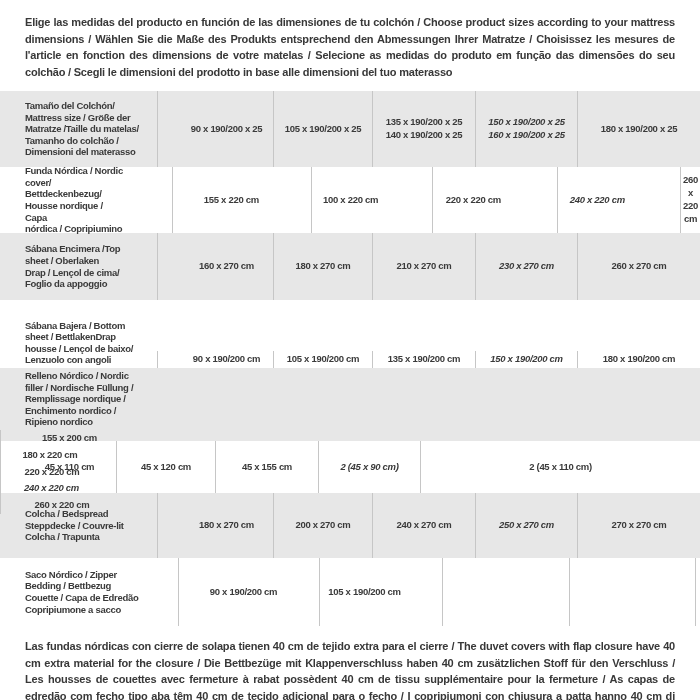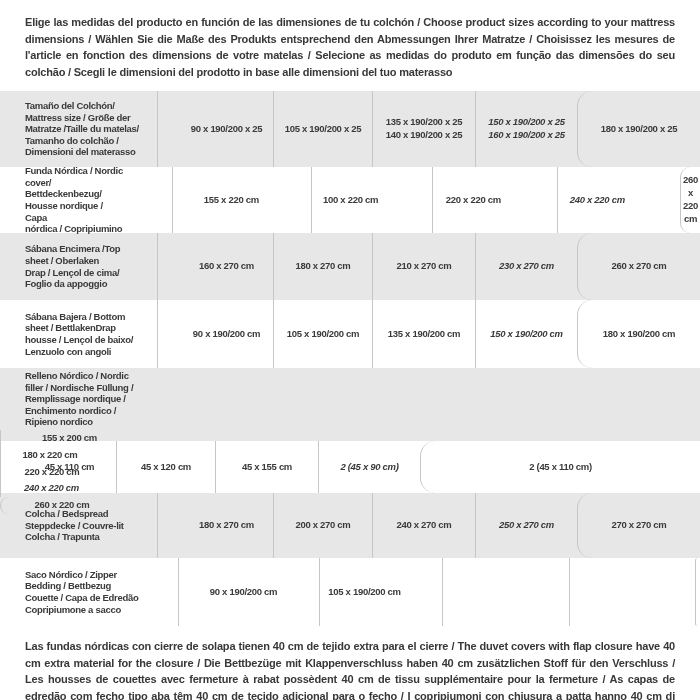--- a/index.html
+++ b/index.html
@@ -27,21 +27,21 @@
   .trow {
     display: flex;
     align-items: stretch;
     width: 100%;
   }
   .trow:nth-child(odd) { background: #e7e7e7; }
   .trow:nth-child(even) { background: #ffffff; }
   .trow:nth-child(1) { height: 76px; }
   .trow:nth-child(2) { height: 66px; gap: 43px; }
   .trow:nth-child(3) { height: 67px; }
-  .trow:nth-child(4) { height: 68px; }
+  .trow:nth-child(4) { height: 68px; align-items: flex-end; }
   .trow:nth-child(5) { height: 73px; flex-direction: column; }
   .trow:nth-child(6) { height: 52px; }
   .trow:nth-child(7) { height: 65px; }
   .trow:nth-child(8) { height: 68px; gap: 33px; }
   .lcell {
     width: 157px;
     display: flex;
     align-items: center;
     padding: 2px 4px 2px 25px;
     font-size: 9.5px;
@@ -60,21 +60,21 @@
     font-weight: bold;
     line-height: 1.35;
     letter-spacing: -0.3px;
     white-space: pre-line;
     padding: 2px 2px;
   }
   .c1 { width: 116px; padding-left: 24px; }
   .c2 { width: 99px; }
   .c3 { width: 103px; }
   .c4 { width: 102px; font-style: italic; }
-  .c5 { width: 123px; flex: 1; border-radius: 15px; }
+  .c5 { width: 123px; flex: 1; }
   .note {
     margin: 12px 25px 0 25px;
     font-size: 11px;
     font-weight: bold;
     line-height: 1.5;
     letter-spacing: -0.2px;
     text-align: justify;
     color: #383838;
   }
 </style>

